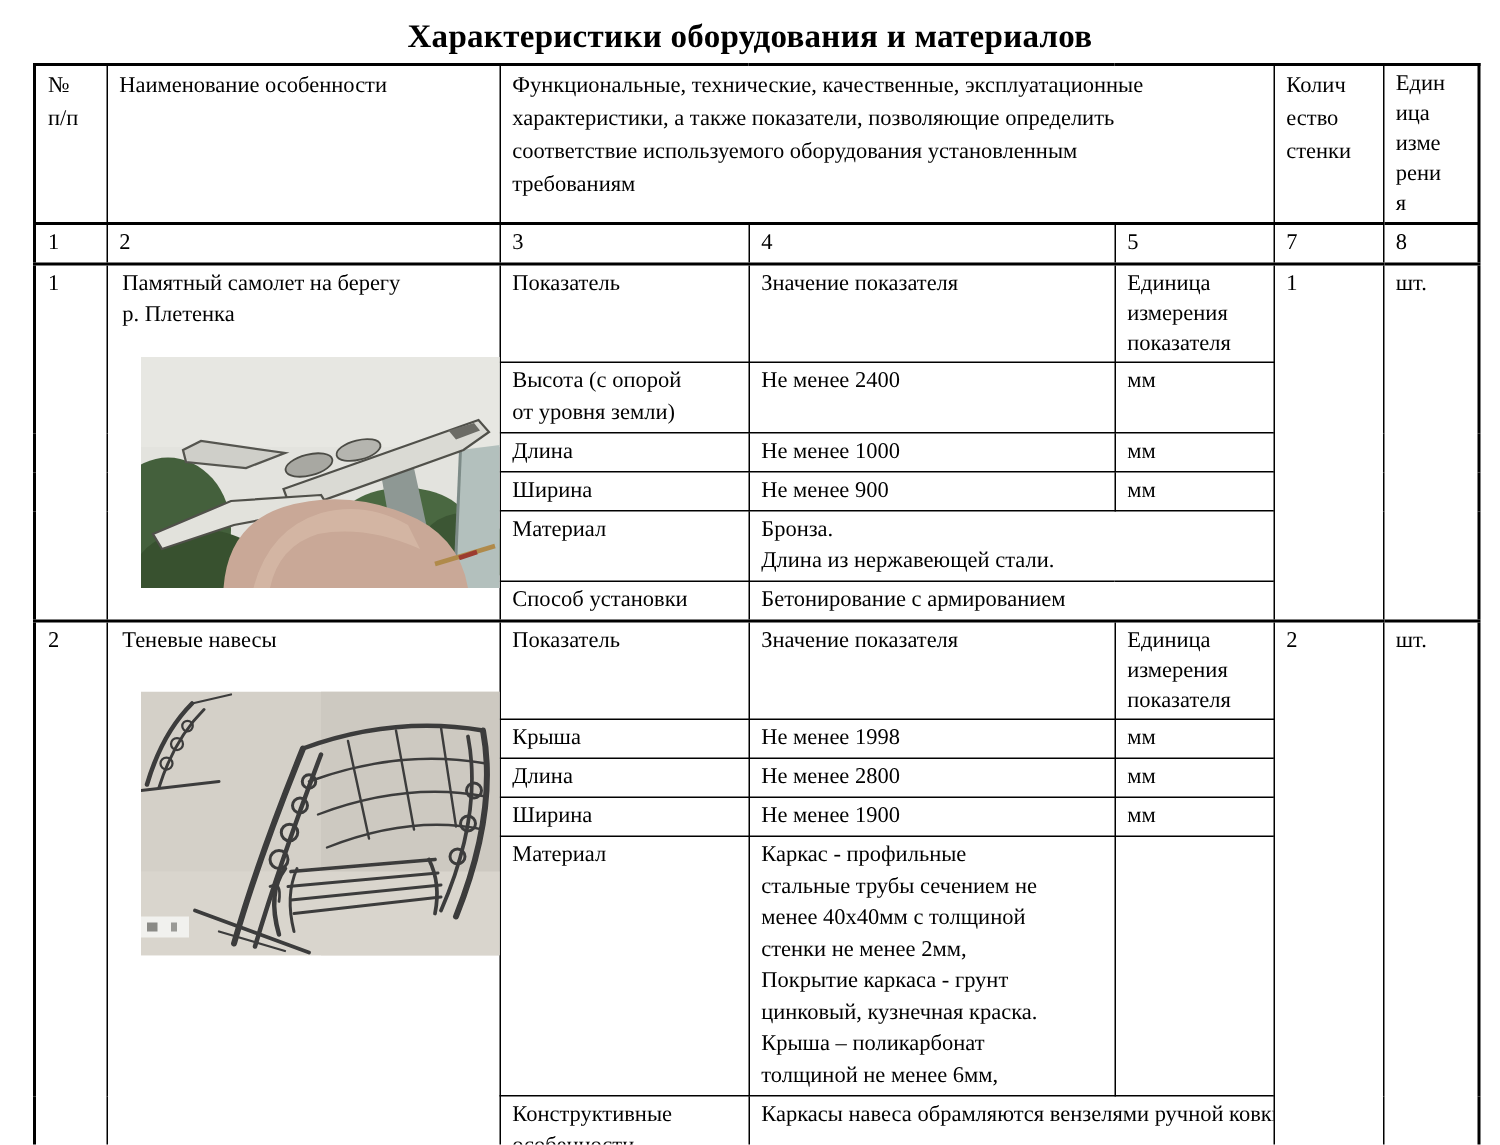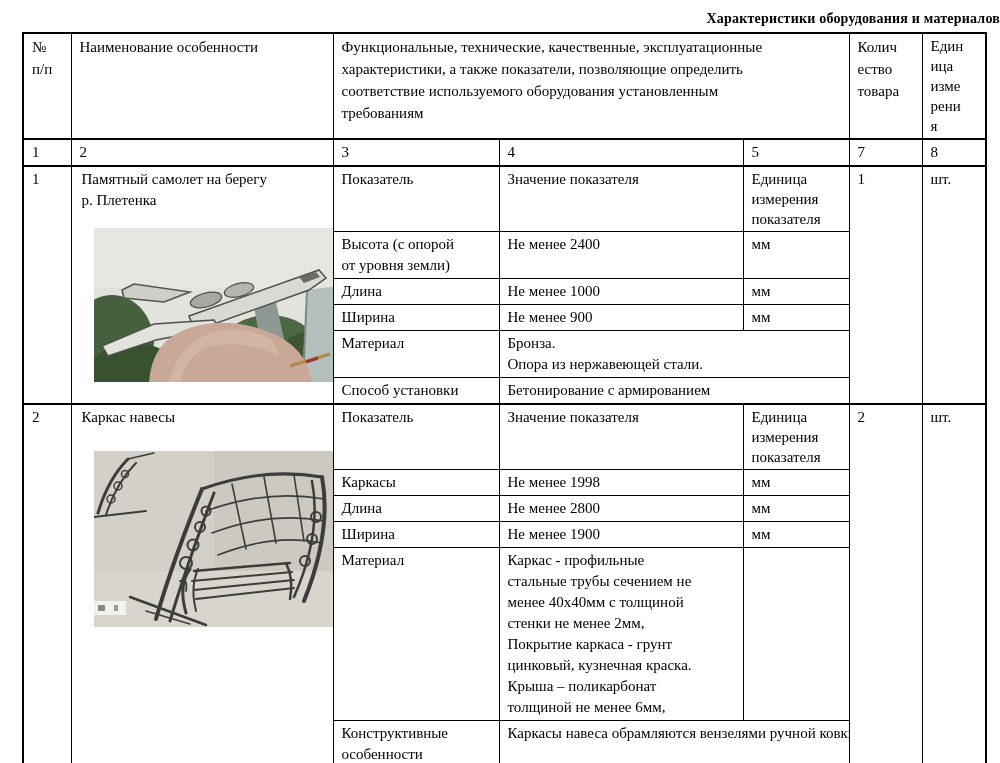--- a/index.html
+++ b/index.html
@@ -3,23 +3,23 @@
 <meta charset="utf-8">
 <style>
   html,body{margin:0;padding:0;background:#ffffff;}
   body{
     width:1000px;height:763px;overflow:hidden;
     font-family:"Liberation Serif","DejaVu Serif",serif;
     color:#000;
   }
   .doc-title{
     margin-top:11px;
-    text-align:right;
+    text-align:center;
     font-weight:bold;
-    font-size:14px;
+    font-size:22px;
     letter-spacing:.2px;
   }
   table.spec{
     margin:5px 0 0 22px;
     border-collapse:collapse;
     table-layout:fixed;
     width:963px;
     font-size:15px;
     line-height:21px;
   }
@@ -62,21 +62,21 @@
       <tr class="header-row" style="height:102px">
     <td class="pre">№
 п/п</td>
     <td>Наименование особенности</td>
     <td colspan="3" class="pre">Функциональные, технические, качественные, эксплуатационные
 характеристики, а также показатели, позволяющие определить
 соответствие используемого оборудования установленным
 требованиям</td>
     <td class="pre">Колич
 ество
-товара</td>
+стенки</td>
     <td class="pre lh20">Един
 ица
 изме
 рени
 я</td>
   </tr>
 
   <tr class="num-row" style="height:25px">
     <td>1</td>
     <td>2</td>
@@ -142,31 +142,31 @@
     <td>мм</td>
   </tr>
   <tr style="height:22px">
     <td>Ширина</td>
     <td class="nowrap">Не менее 900</td>
     <td>мм</td>
   </tr>
   <tr style="height:47px">
     <td>Материал</td>
     <td colspan="2" class="pre">Бронза.
-Опора из нержавеющей стали.</td>
+Длина из нержавеющей стали.</td>
   </tr>
   <tr style="height:22px">
     <td class="nowrap">Способ установки</td>
     <td colspan="2" class="nowrap">Бетонирование с армированием</td>
   </tr>
 
   <tr class="item-start" style="height:60px">
     <td rowspan="7">2</td>
     <td rowspan="7" style="padding-left:10px;">
-      <div>Каркас навесы</div>
+      <div>Теневые навесы</div>
       <div class="img-wrap sketch-wrap">
         <svg class="illus" width="240" height="176" viewBox="0 0 240 176" xmlns="http://www.w3.org/2000/svg">
           <rect x="0" y="0" width="240" height="176" fill="#d4d0c8"></rect>
           <rect x="120" y="0" width="120" height="176" fill="#cdc9c1"></rect>
           <rect x="0" y="120" width="240" height="56" fill="#d9d5cd"></rect>
           <g stroke="#3c3c3c" fill="none" stroke-linecap="round">
 
             <path d="M 4 62 Q 14 28 34 8" stroke-width="3"></path>
             <path d="M 12 64 Q 22 32 42 12" stroke-width="2"></path>
             <circle cx="17" cy="48" r="4" stroke-width="1.5"></circle>
@@ -217,21 +217,21 @@
     </td>
     <td class="sub">Показатель</td>
     <td class="sub">Значение показателя</td>
     <td class="sub pre">Единица
 измерения
 показателя</td>
     <td rowspan="7">2</td>
     <td rowspan="7">шт.</td>
   </tr>
   <tr style="height:22px">
-    <td>Каркасы</td>
+    <td>Крыша</td>
     <td class="nowrap">Не менее 1998</td>
     <td>мм</td>
   </tr>
   <tr style="height:22px">
     <td>Длина</td>
     <td class="nowrap">Не менее 2800</td>
     <td>мм</td>
   </tr>
   <tr style="height:22px">
     <td>Ширина</td>

